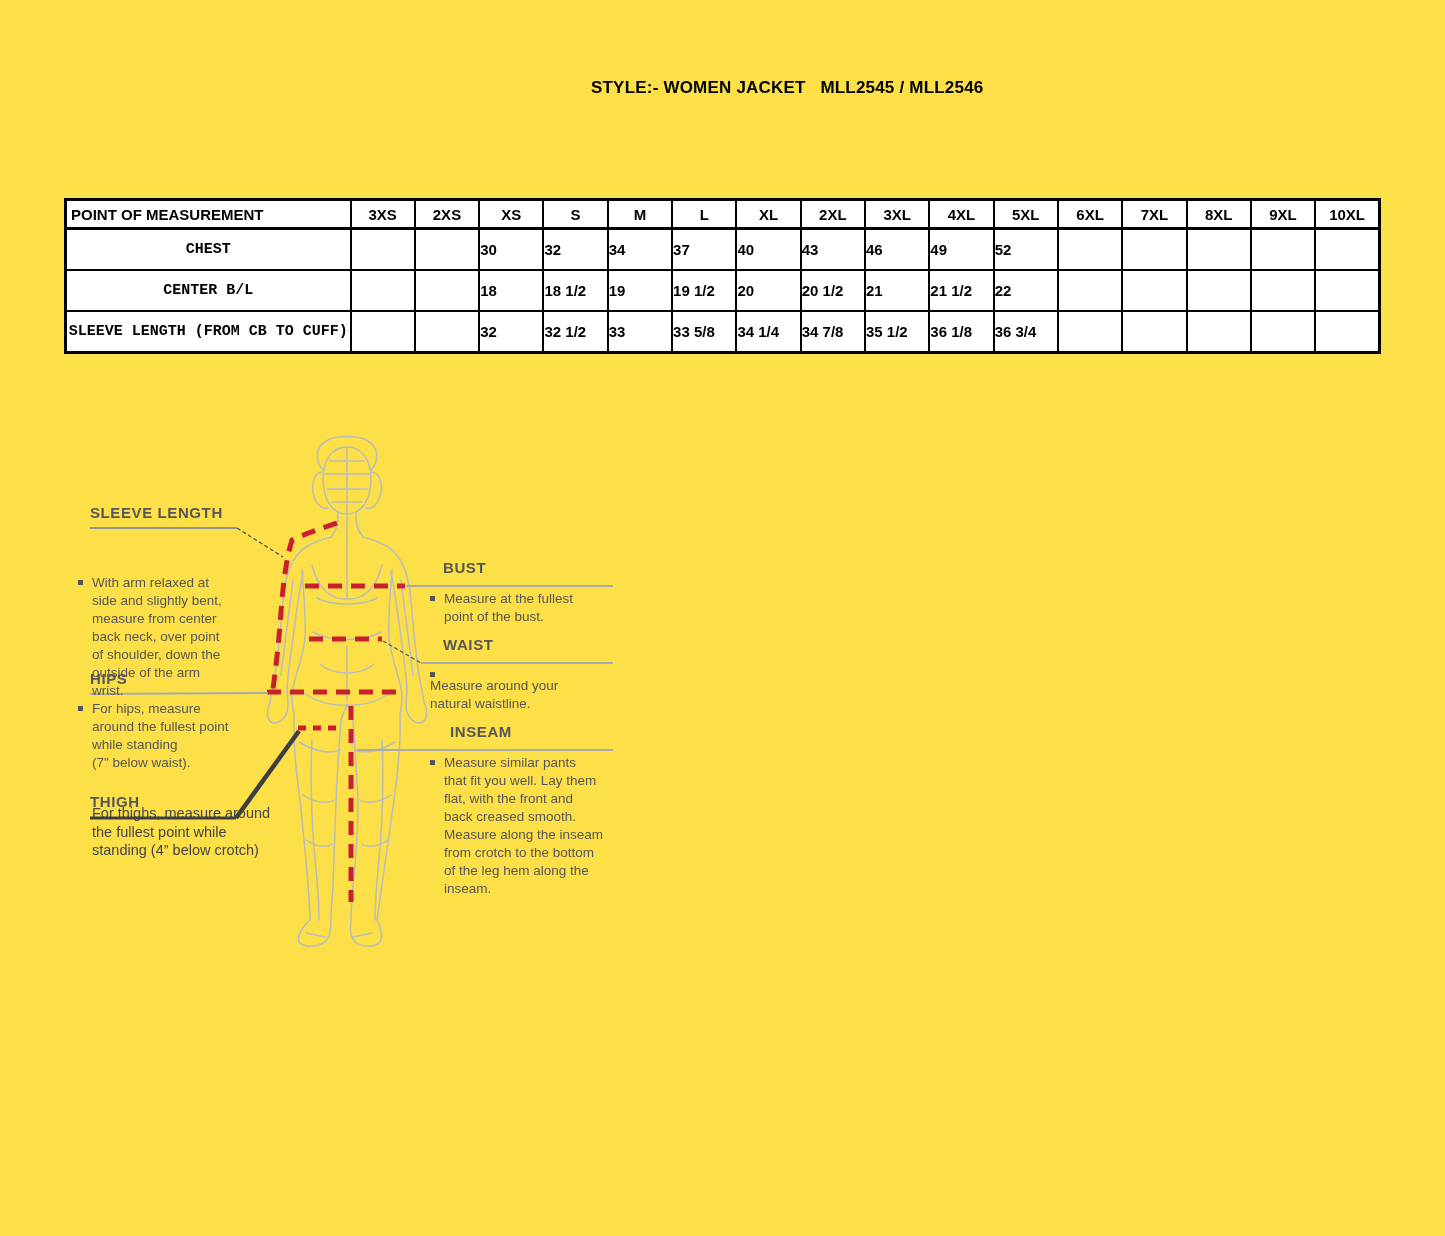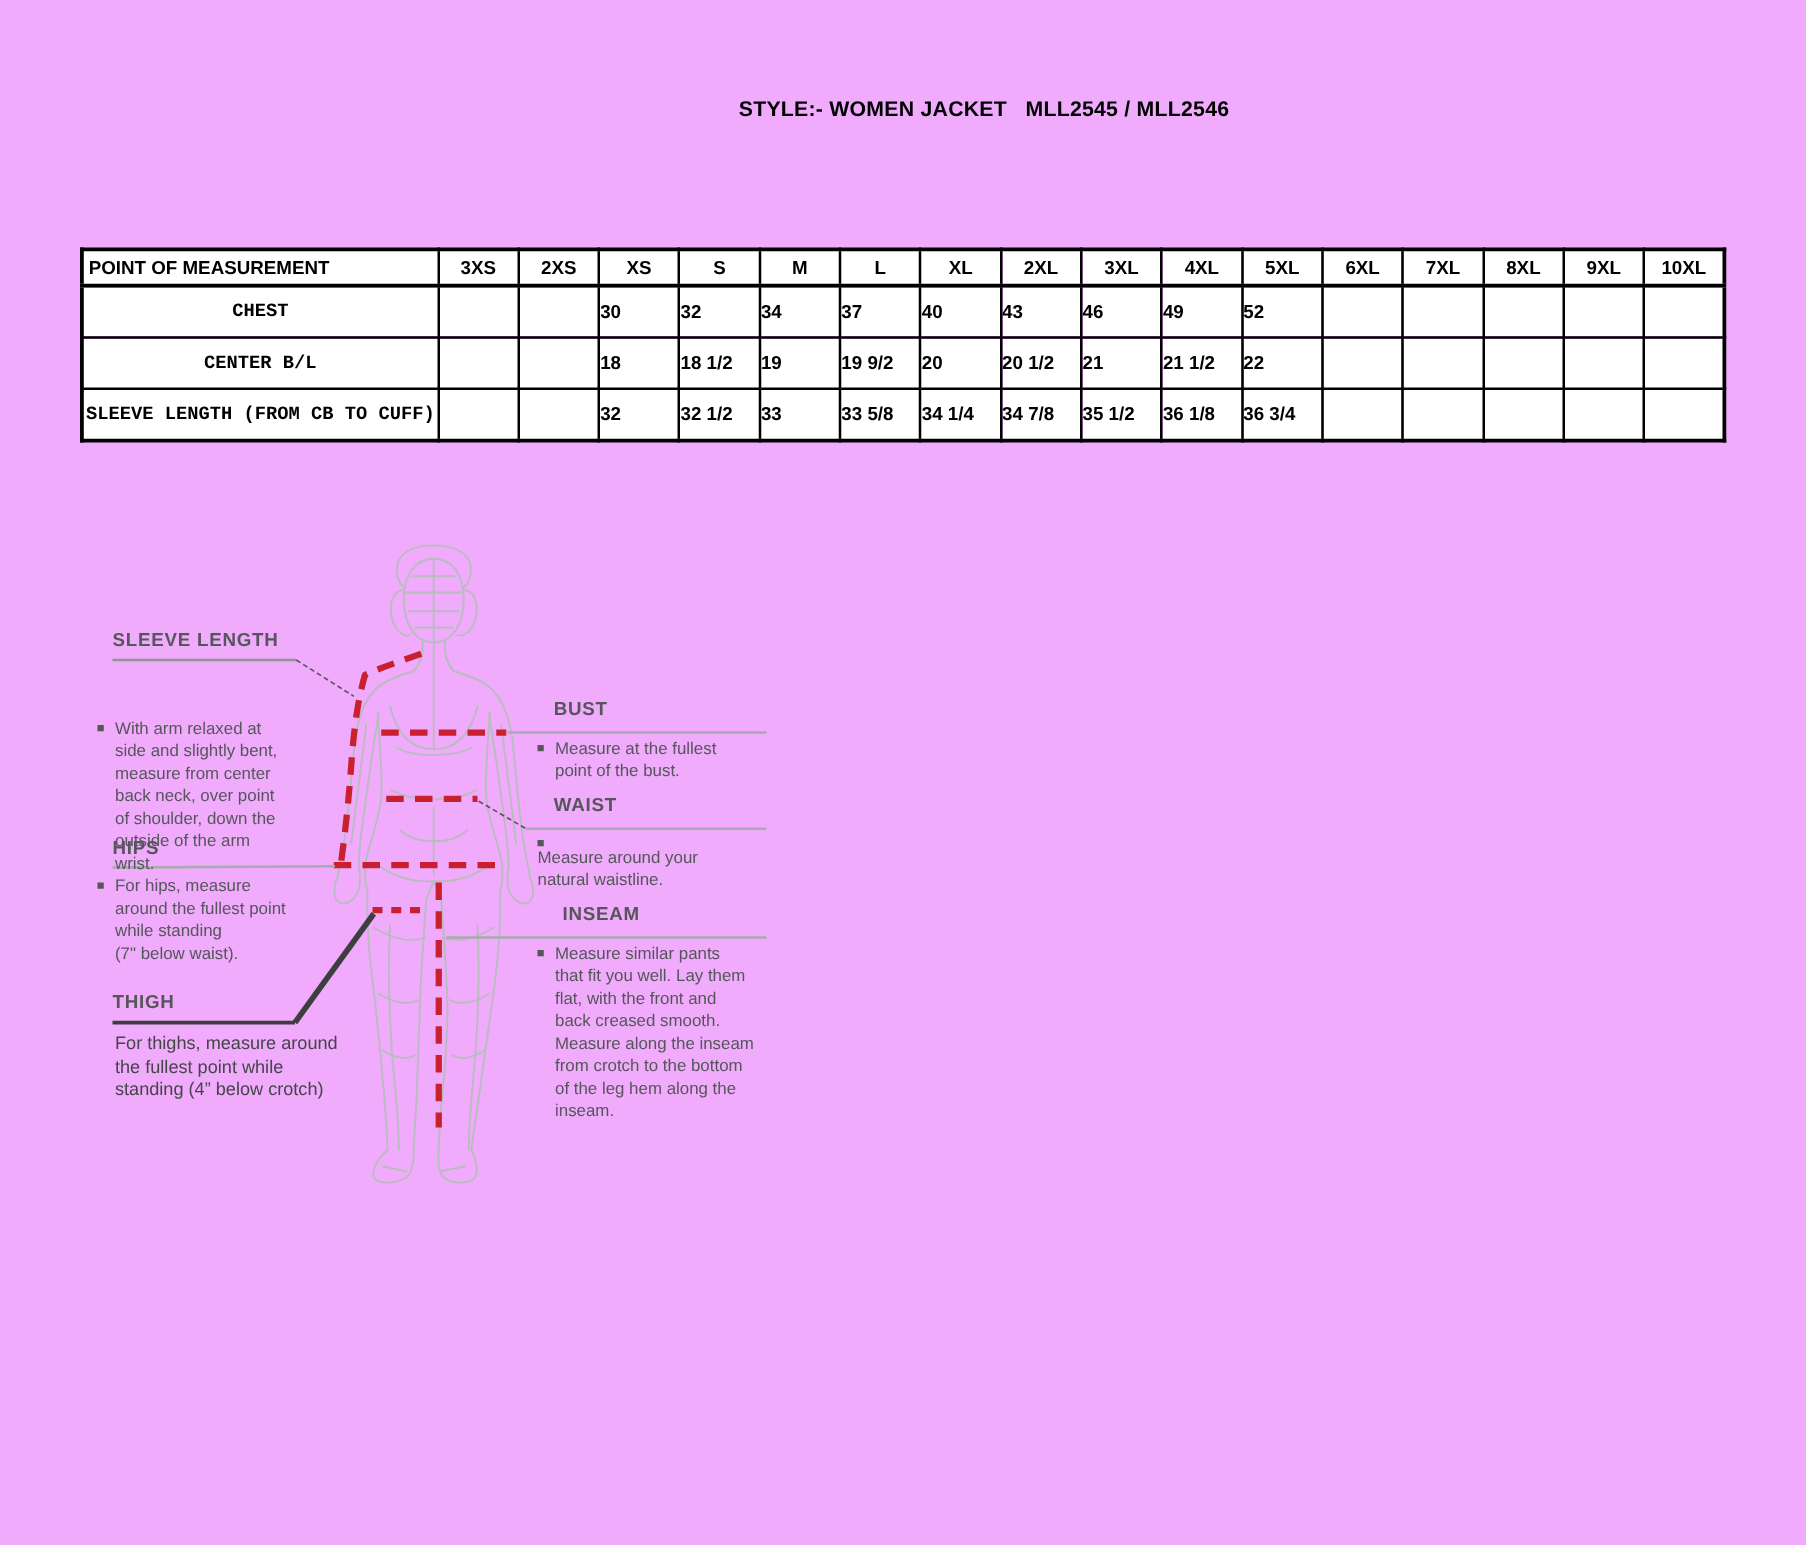--- a/index.html
+++ b/index.html
@@ -1,16 +1,16 @@
 <!DOCTYPE html>
 <html><head>
 <meta charset="utf-8">
 <style>
   html,body{margin:0;padding:0;background:#ffffff;}
-  .page{position:relative;width:1445px;height:1236px;background:#f0abfc;overflow:hidden;
+  .page{position:relative;width:1445px;height:1236px;background:#fde047;overflow:hidden;
         font-family:"Liberation Sans","DejaVu Sans",sans-serif;color:#000;}
   .abs{position:absolute;}
 
   
   .doc-title{font-size:17px;font-weight:bold;white-space:pre;letter-spacing:.2px;}
   .doc-note{font-size:15px;font-weight:bold;letter-spacing:.1px;}
 
   
   table.size-table{border-collapse:collapse;table-layout:fixed;width:1317px;
                    border:3px solid #000;font-size:15px;font-weight:bold;}
@@ -98,21 +98,21 @@
       <td class="val"></td>
       <td class="val"></td>
     </tr>
     <tr>
       <td class="rowlabel">CENTER B/L</td>
       <td class="val"></td>
       <td class="val"></td>
       <td class="val">18</td>
       <td class="val">18 1/2</td>
       <td class="val">19</td>
-      <td class="val">19 9/2</td>
+      <td class="val">19 1/2</td>
       <td class="val">20</td>
       <td class="val">20 1/2</td>
       <td class="val">21</td>
       <td class="val">21 1/2</td>
       <td class="val">22</td>
       <td class="val"></td>
       <td class="val"></td>
       <td class="val"></td>
       <td class="val"></td>
       <td class="val"></td>
@@ -223,21 +223,21 @@
   <div class="abs guide-heading" style="left:90px;top:670px;">HIPS</div>
   <div class="abs guide-desc" style="left:78px;top:700px;width:185px;">
     <span class="bullet"></span>
     <div class="desc-text">For hips, measure
 around the fullest point
 while standing
 (7" below waist).</div>
   </div>
 
   <div class="abs guide-heading" style="left:90px;top:793px;">THIGH</div>
-  <div class="abs guide-desc thigh-style" style="left:92px;top:826px;width:190px;">
+  <div class="abs guide-desc thigh-style" style="left:92px;top:804px;width:190px;">
     <div class="desc-text">For thighs, measure around
 the fullest point while
 standing (4” below crotch)</div>
   </div>
 
   <div class="abs guide-heading" style="left:443px;top:559px;">BUST</div>
   <div class="abs guide-desc" style="left:430px;top:590px;width:180px;">
     <span class="bullet"></span>
     <div class="desc-text">Measure at the fullest
 point of the bust.</div>

